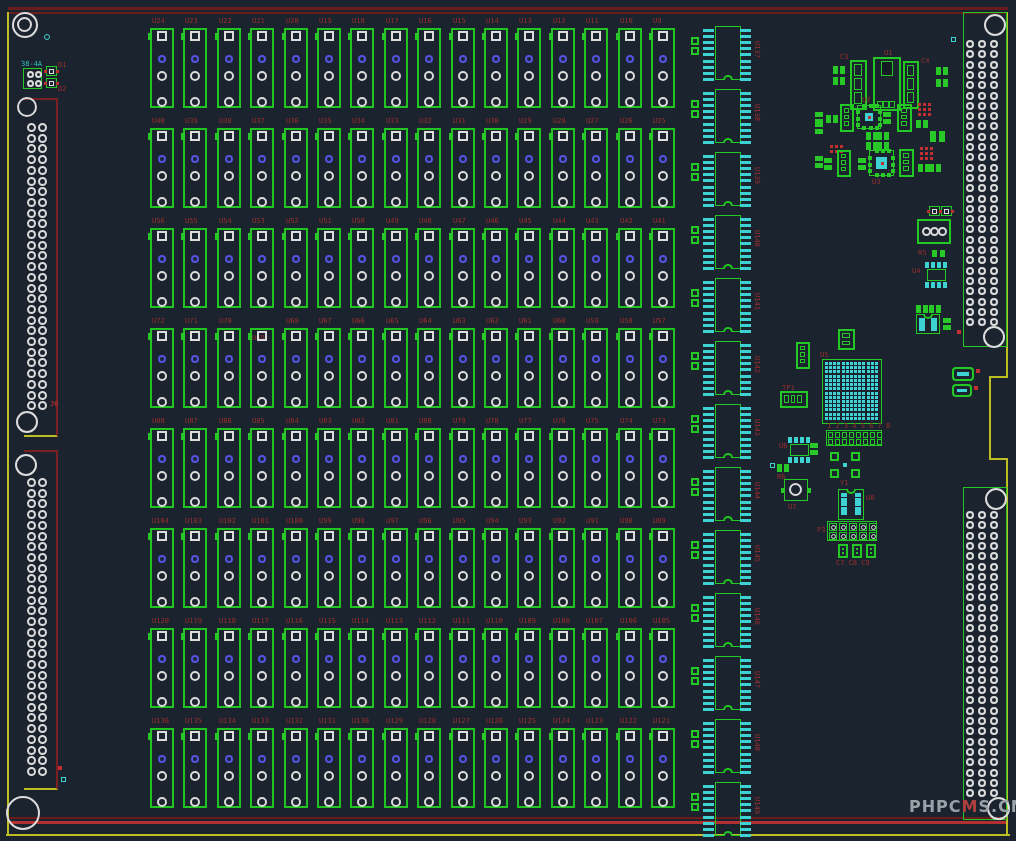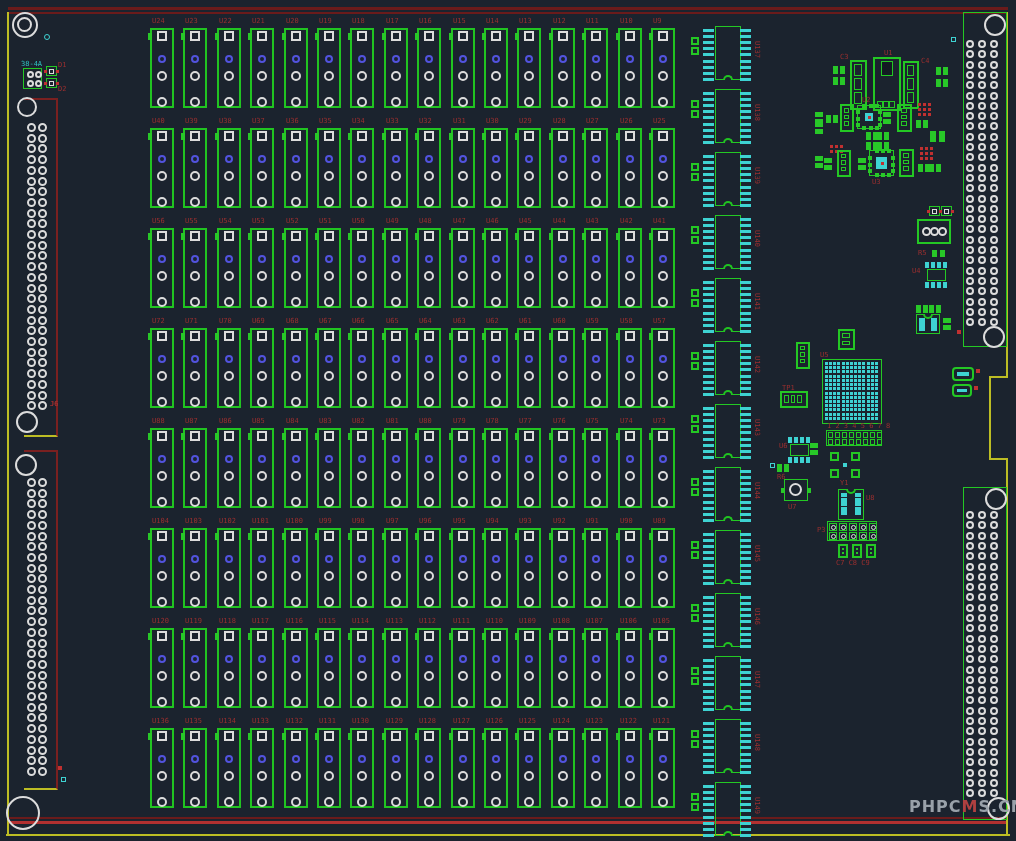--- a/index.html
+++ b/index.html
@@ -404,21 +404,21 @@
     <div class="abs ring" style="left: 190px; top: 371px; width: 10px; height: 10px;"></div>
     <div class="abs ring" style="left: 190px; top: 397px; width: 10px; height: 10px;"></div>
     <div class="abs fp" style="left: 217px; top: 328px; width: 24px; height: 80px;"></div>
     <div class="abs lbl" style="left: 219px; top: 318px;">U70</div>
     <div class="abs gfill" style="left: 215px; top: 333px; width: 4px; height: 7px;"></div>
     <div class="abs padsq" style="left: 224px; top: 331px; width: 10px; height: 10px;"></div>
     <div class="abs bring" style="left: 225px; top: 355px; width: 8px; height: 8px;"></div>
     <div class="abs ring" style="left: 224px; top: 371px; width: 10px; height: 10px;"></div>
     <div class="abs ring" style="left: 224px; top: 397px; width: 10px; height: 10px;"></div>
     <div class="abs fp" style="left: 250px; top: 328px; width: 24px; height: 80px;"></div>
-    <div class="abs lbl" style="left: 252px; top: 318px;">U69</div>
+    <div class="abs lbl" style="left: 252px; top: 335px;">U69</div>
     <div class="abs gfill" style="left: 248px; top: 333px; width: 4px; height: 7px;"></div>
     <div class="abs padsq" style="left: 257px; top: 331px; width: 10px; height: 10px;"></div>
     <div class="abs bring" style="left: 258px; top: 355px; width: 8px; height: 8px;"></div>
     <div class="abs ring" style="left: 257px; top: 371px; width: 10px; height: 10px;"></div>
     <div class="abs ring" style="left: 257px; top: 397px; width: 10px; height: 10px;"></div>
     <div class="abs fp" style="left: 284px; top: 328px; width: 24px; height: 80px;"></div>
     <div class="abs lbl" style="left: 286px; top: 318px;">U68</div>
     <div class="abs gfill" style="left: 282px; top: 333px; width: 4px; height: 7px;"></div>
     <div class="abs padsq" style="left: 291px; top: 331px; width: 10px; height: 10px;"></div>
     <div class="abs bring" style="left: 292px; top: 355px; width: 8px; height: 8px;"></div>

